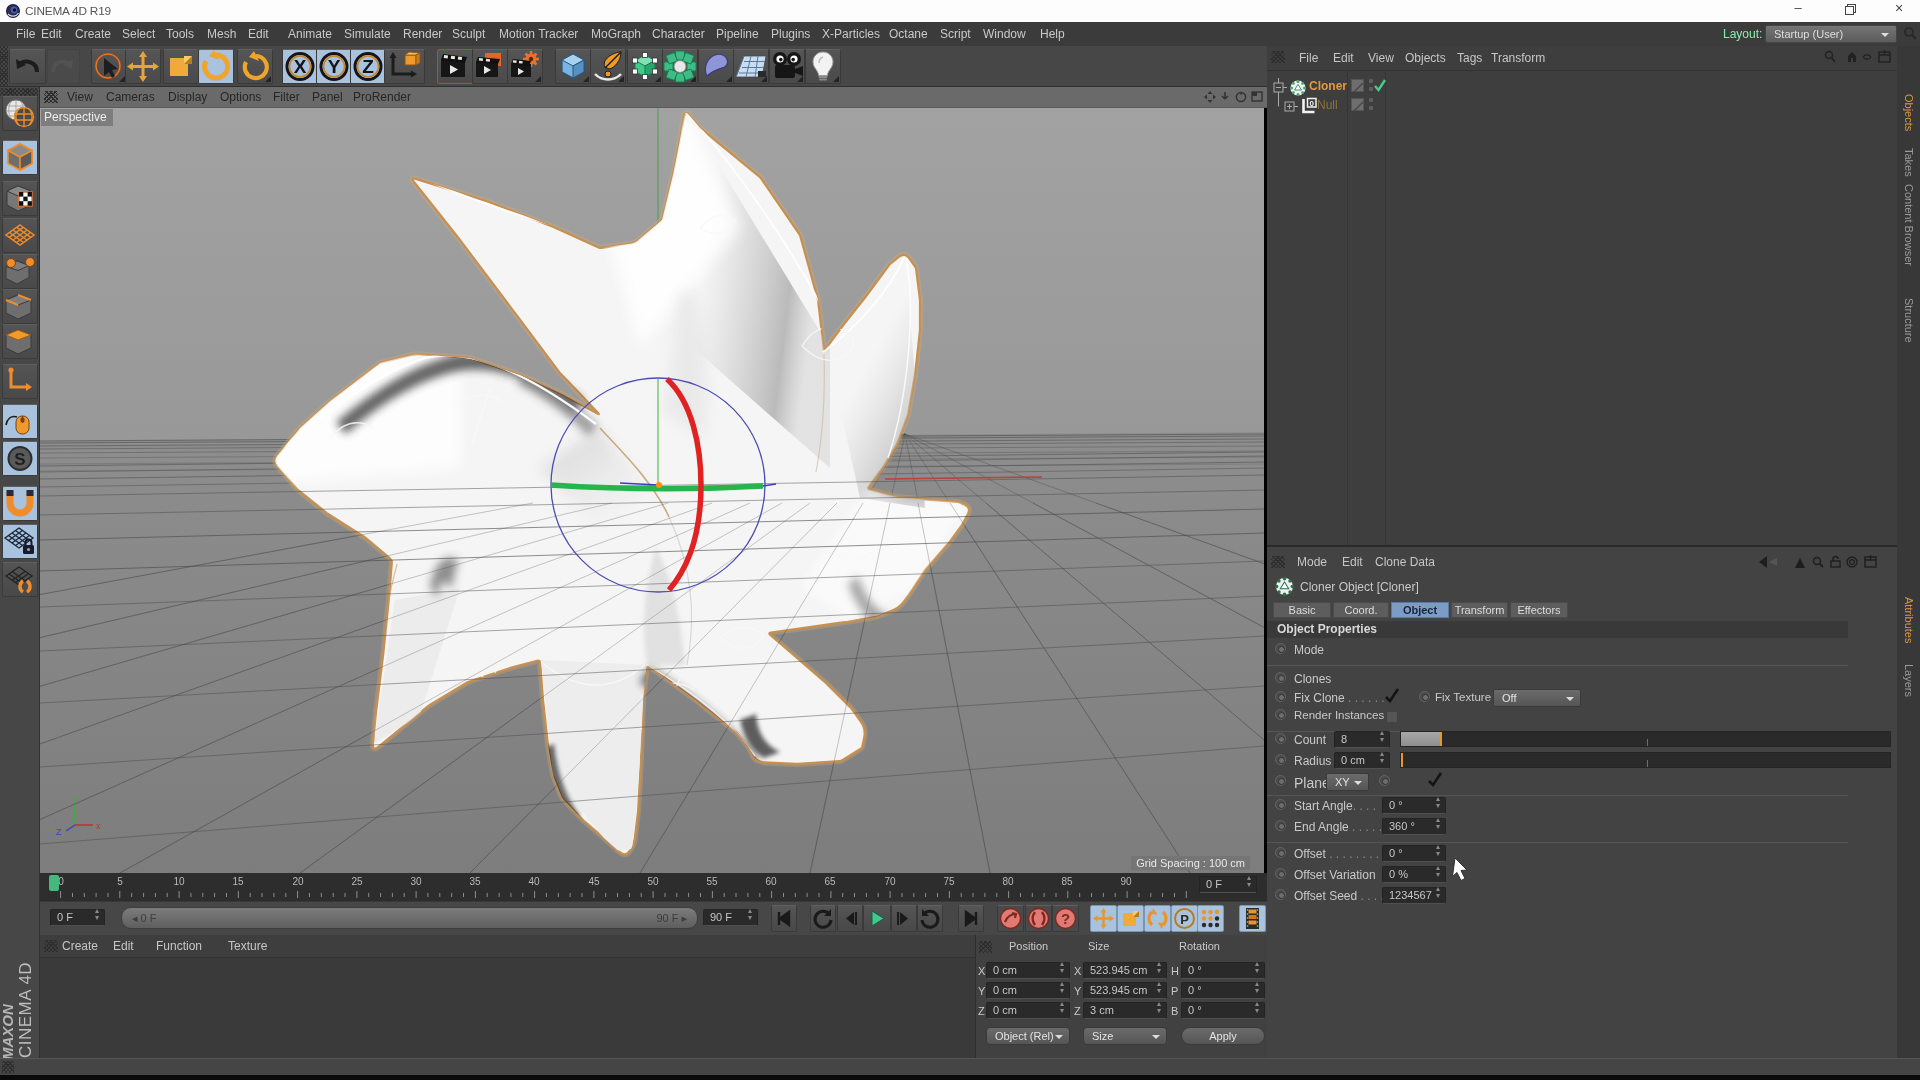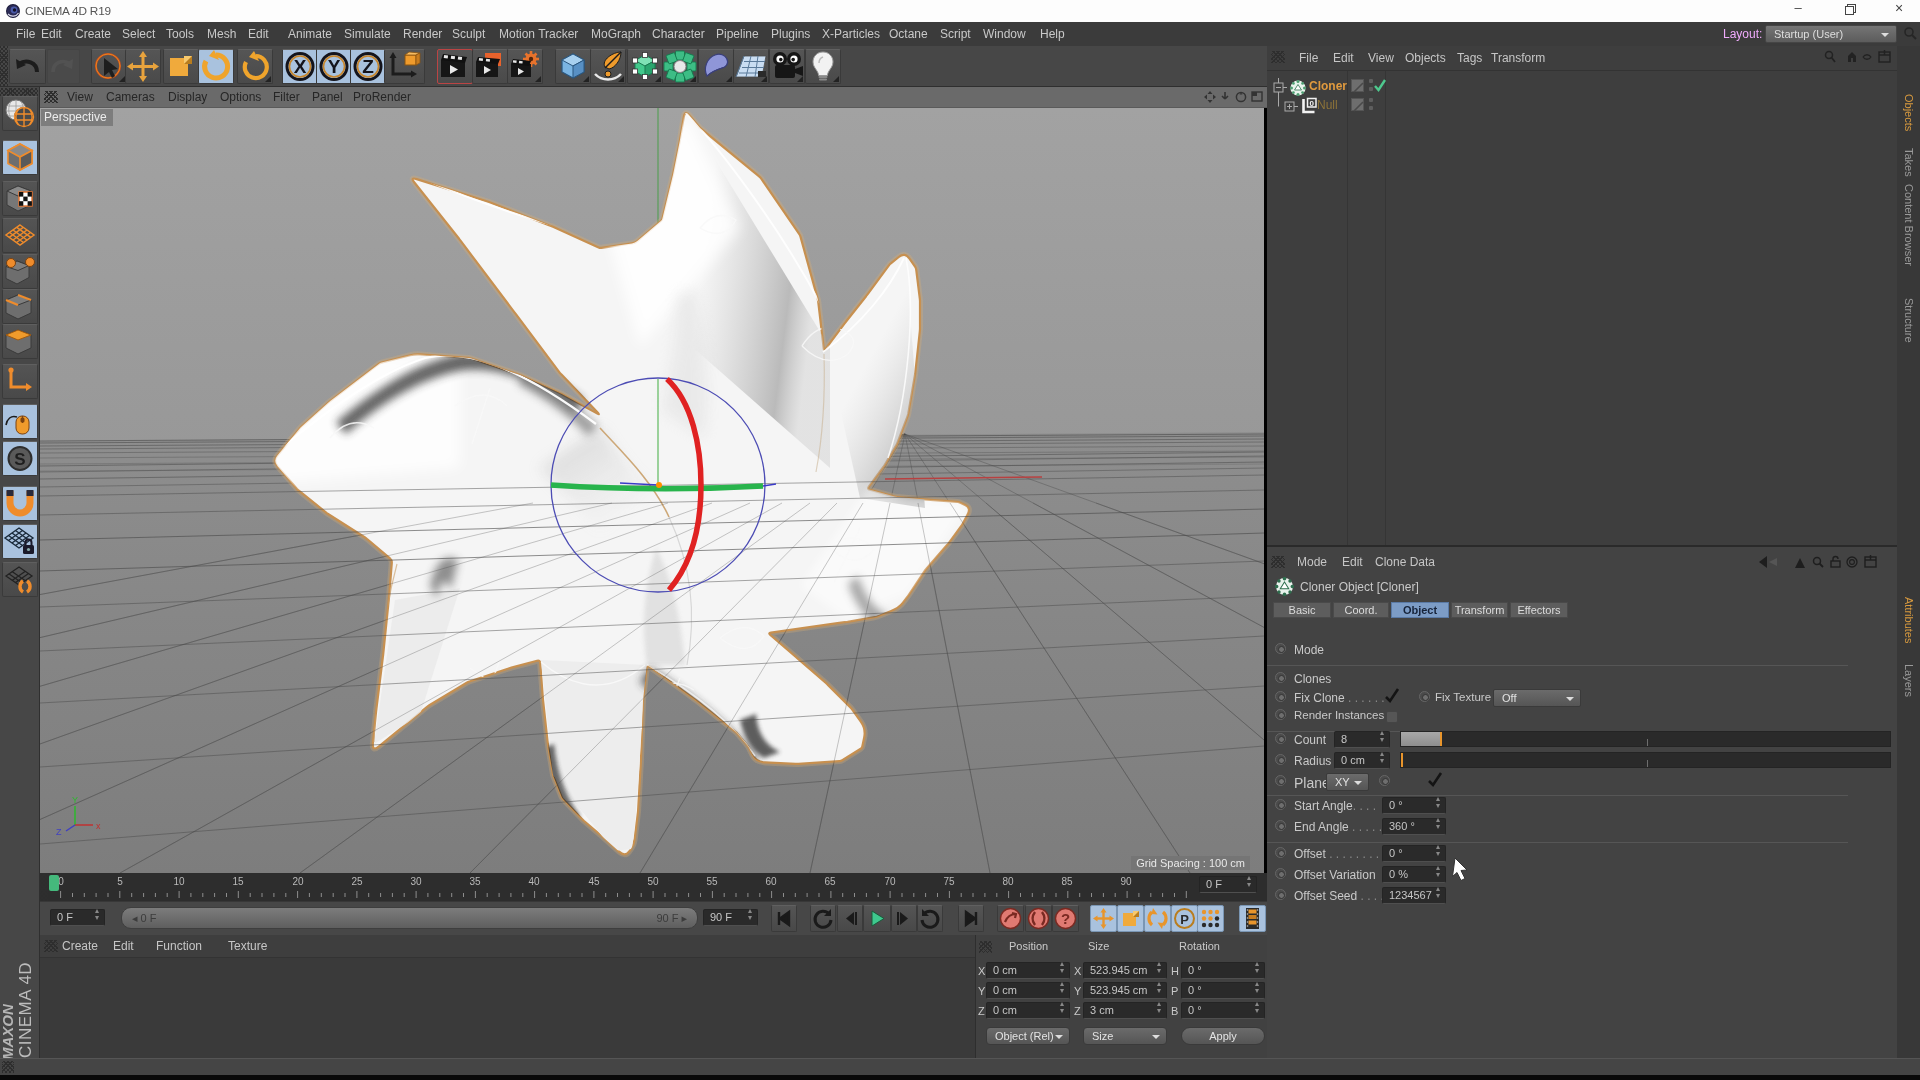--- a/index.html
+++ b/index.html
@@ -95,21 +95,21 @@
   <span class="mi" style="left:499px">Motion Tracker</span>
   <span class="mi" style="left:591px">MoGraph</span>
   <span class="mi" style="left:652px">Character</span>
   <span class="mi" style="left:716px">Pipeline</span>
   <span class="mi" style="left:771px">Plugins</span>
   <span class="mi" style="left:822px">X-Particles</span>
   <span class="mi" style="left:889px">Octane</span>
   <span class="mi" style="left:940px">Script</span>
   <span class="mi" style="left:983px">Window</span>
   <span class="mi" style="left:1040px">Help</span>
-  <span class="mi" style="left:1723px;color:#f0abfc">Layout:</span>
+  <span class="mi" style="left:1723px;color:#86efac">Layout:</span>
   <div class="abs" style="left:1765px;top:3px;width:132px;height:18px;background:linear-gradient(#757575,#5c5c5c);border:1px solid #454545;border-radius:2px;color:#dedede;font-size:11px;line-height:16px;padding-left:8px;">Startup (User)
     <span style="position:absolute;right:7px;top:7px;border:4px solid transparent;border-top-color:#ddd;"></span></div>
   <svg class="abs" style="left:1903px;top:4px" width="15" height="15" viewBox="0 0 15 15">
       <circle cx="6" cy="6" r="4" fill="none" stroke="#262626" stroke-width="1.6"></circle>
       <line x1="9" y1="9" x2="13" y2="13" stroke="#262626" stroke-width="2"></line>
     </svg>
 </div>
 
 <div class="abs" id="toolbar">
   <div class="abs grip" style="left:0;top:0;width:8px;height:40px;"></div>
@@ -679,20 +679,21 @@
         <circle cx="13.4" cy="13.4" r="1.5"></circle>
       </g>
       <path d="M8.5 4.5L12.3 10.6h-7.6z" fill="#fff" stroke="#2e6e4e" stroke-width="0.9"></path>
     </svg>
   <div class="lbl" style="left:33px;top:7px;font-size:12px;">Cloner Object [Cloner]</div>
   <div class="abs" style="left:6px;top:29px;width:58px;height:16px;background:#5d5d5d;border:1px solid #4a4a4a;color:#dcdcdc;font-size:11px;text-align:center;line-height:15px;">Basic</div>
   <div class="abs" style="left:66px;top:29px;width:56px;height:16px;background:#5d5d5d;border:1px solid #4a4a4a;color:#dcdcdc;font-size:11px;text-align:center;line-height:15px;">Coord.</div>
   <div class="abs" style="left:124px;top:29px;width:58px;height:16px;background:#7c9cc6;border:1px solid #5a7aa6;color:#16233a;font-size:11px;text-align:center;line-height:15px;font-weight:bold;">Object</div>
   <div class="abs" style="left:184px;top:29px;width:57px;height:16px;background:#5d5d5d;border:1px solid #4a4a4a;color:#dcdcdc;font-size:11px;text-align:center;line-height:15px;">Transform</div>
   <div class="abs" style="left:243px;top:29px;width:58px;height:16px;background:#5d5d5d;border:1px solid #4a4a4a;color:#dcdcdc;font-size:11px;text-align:center;line-height:15px;">Effectors</div>
+  <div class="abs" style="left:0;top:48px;width:581px;height:17px;background:#393939;color:#d8d8d8;font-size:12px;font-weight:bold;padding:1px 0 0 10px;">Object Properties</div>
 
   <div class="radio" style="left:8px;top:70px;"></div>
   <div class="lbl" style="left:27px;top:70px;font-size:12px;">Mode</div>
   <div class="abs" style="left:0px;top:92px;width:581px;height:1px;background:#565656;"></div>
 
   <div class="radio" style="left:8px;top:99px;"></div>
   <div class="lbl" style="left:27px;top:99px;font-size:12px;">Clones</div>
 
   <div class="radio" style="left:8px;top:118px;"></div>
   <div class="lbl" style="left:27px;top:118px;font-size:12px;">Fix Clone <span style="color:#8a8a8a">. . . . . . .</span></div>

